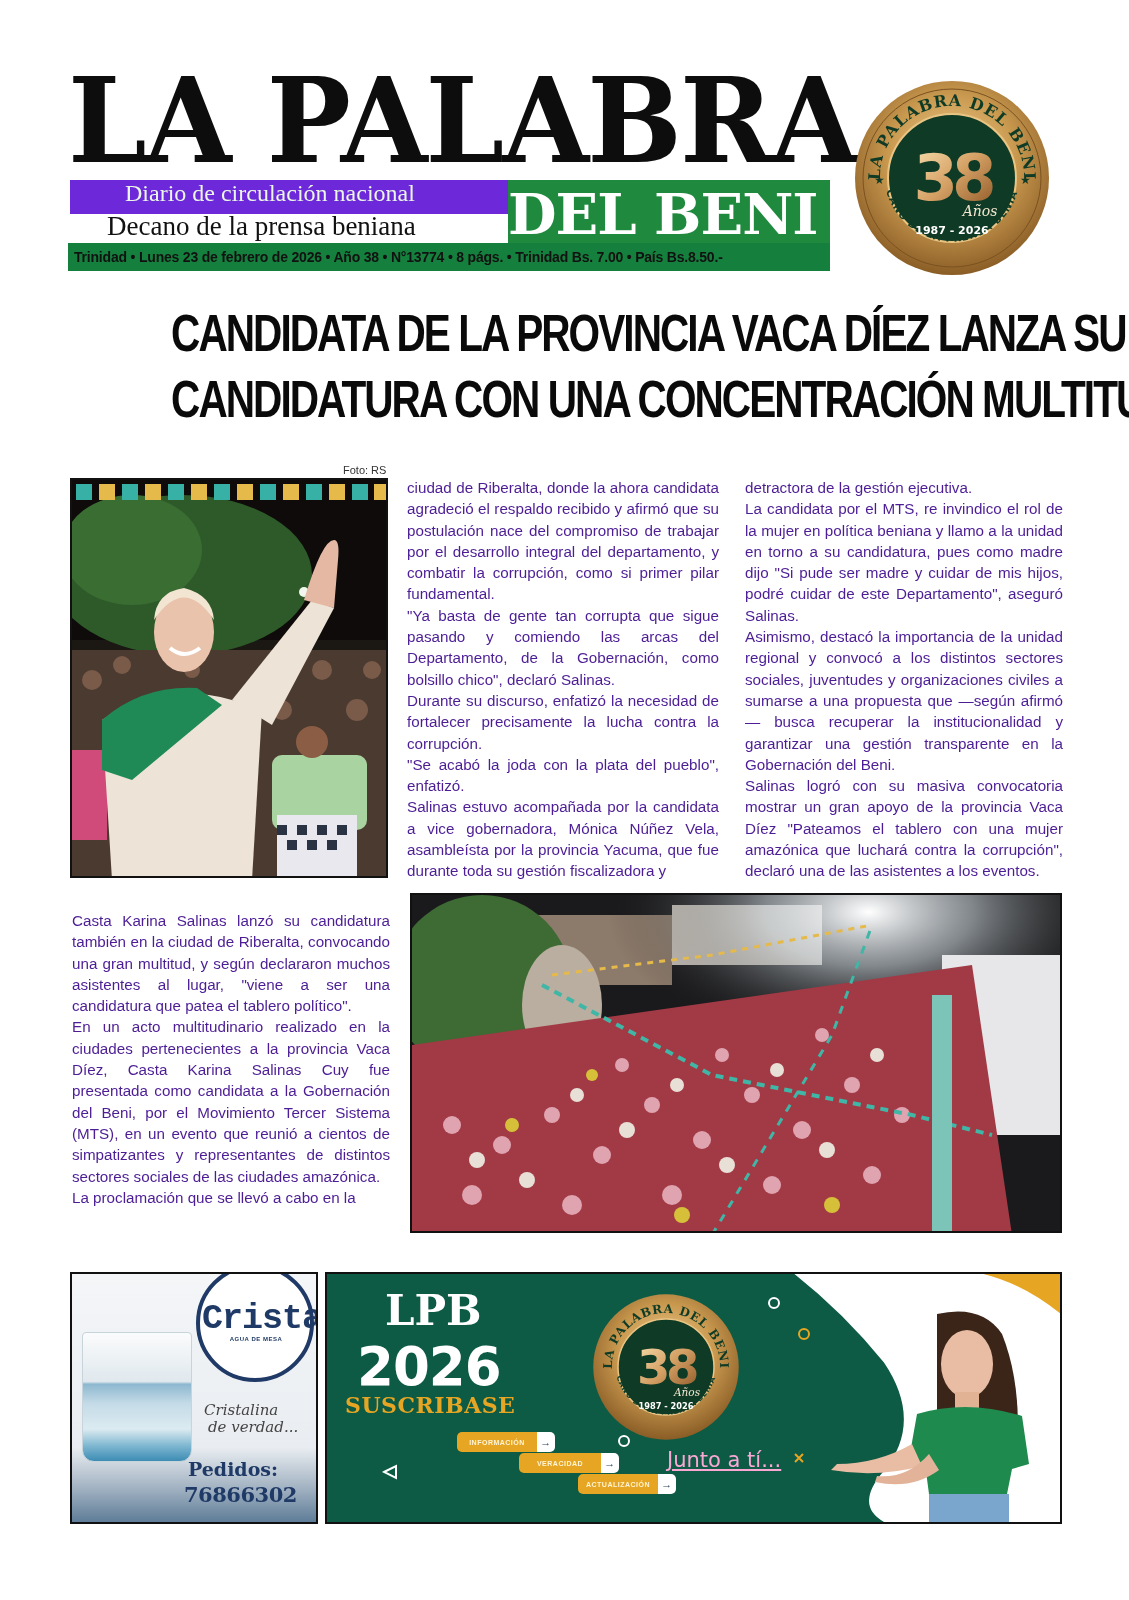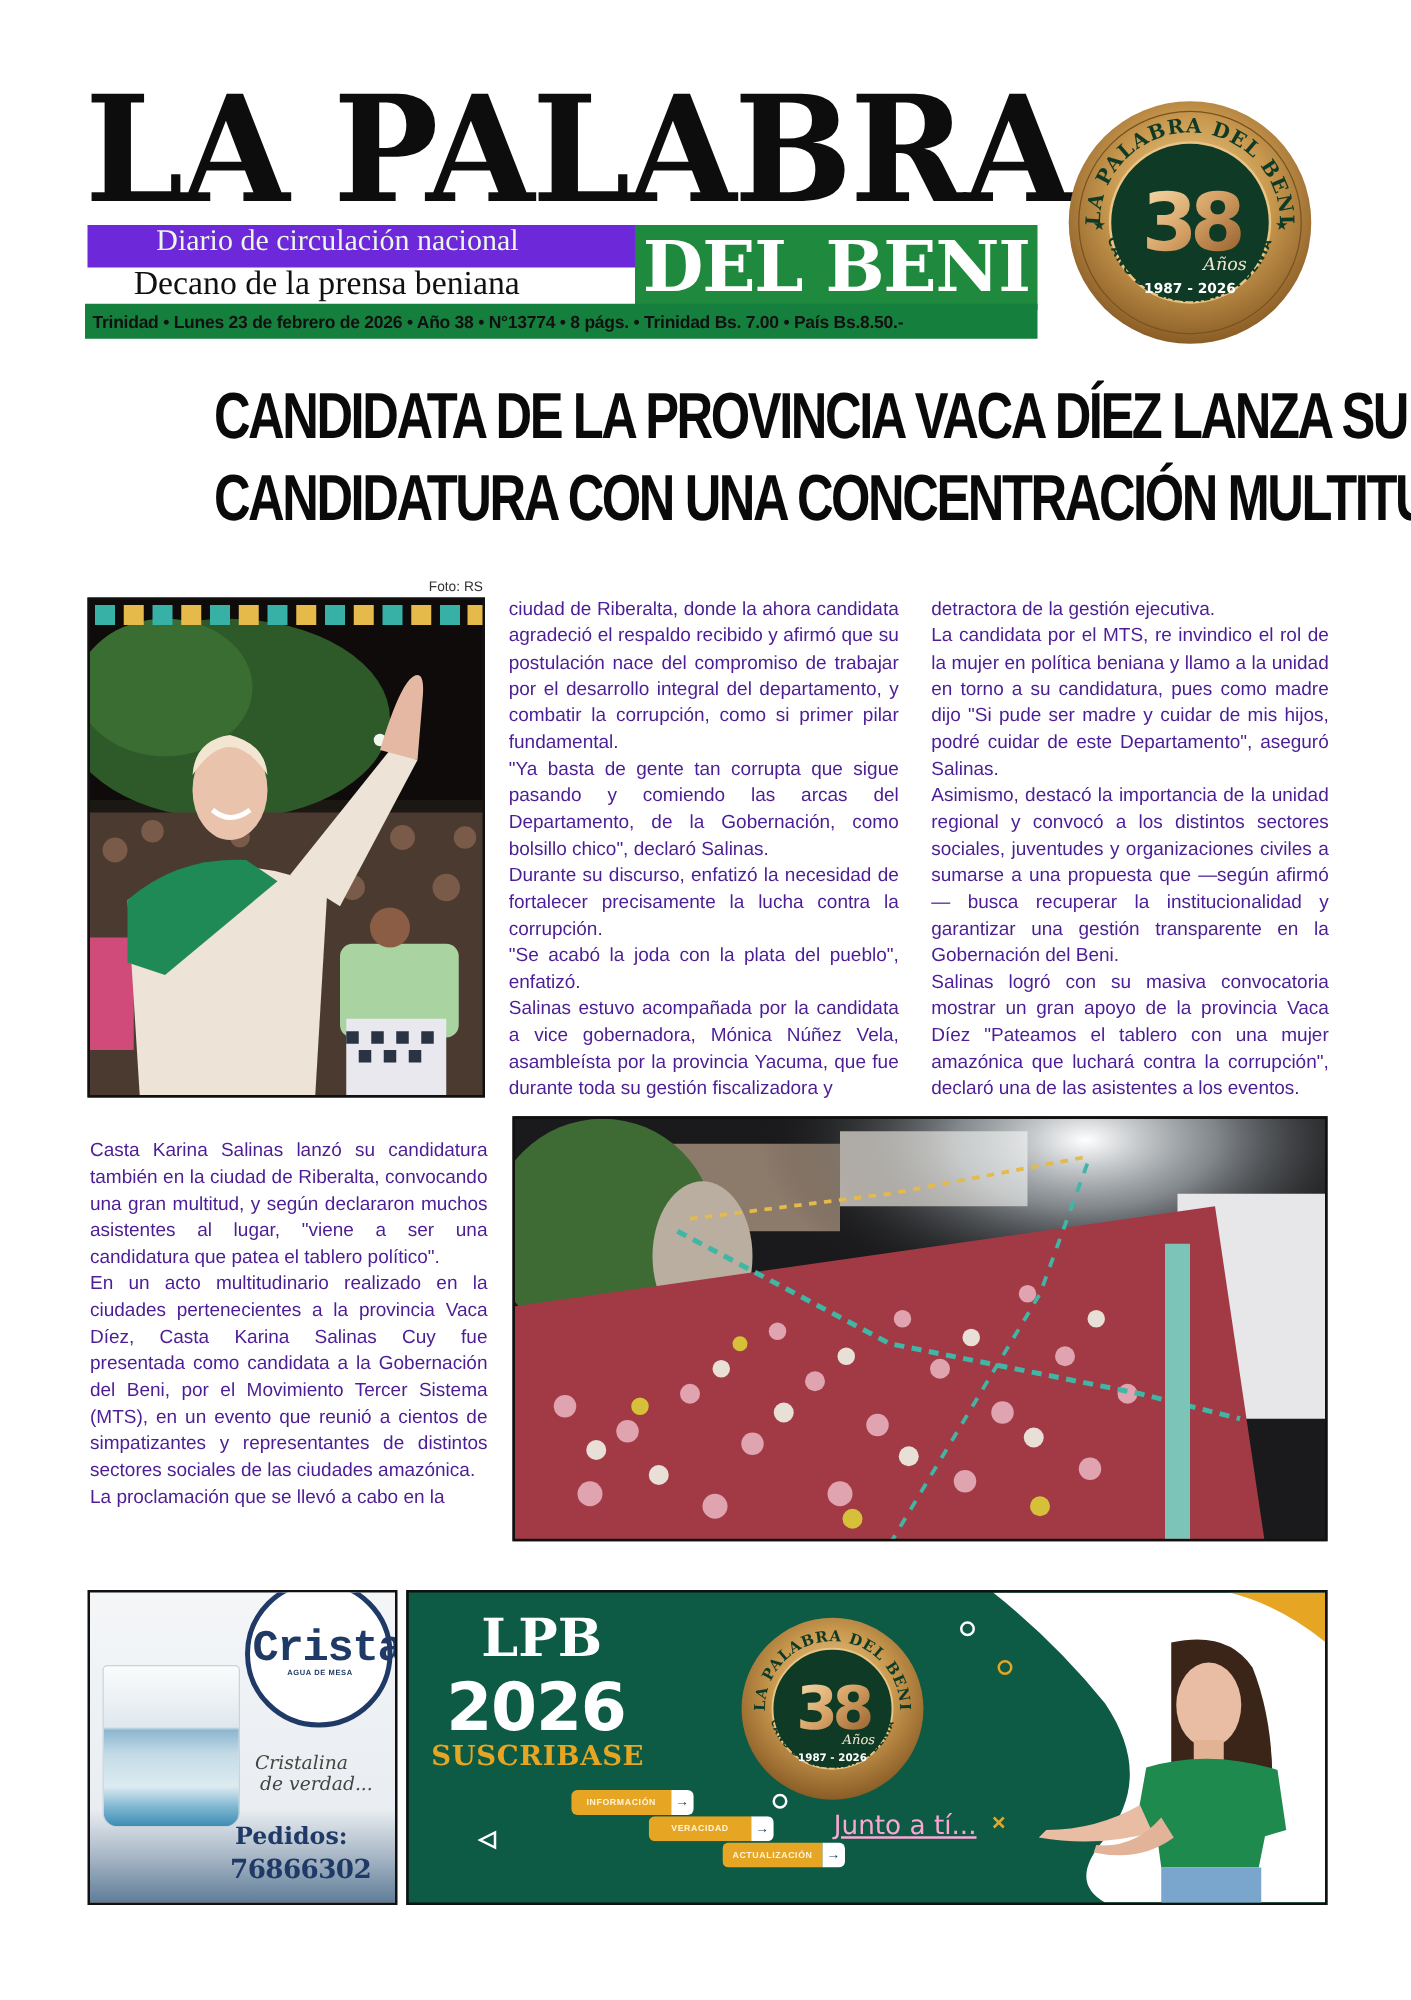--- a/index.html
+++ b/index.html
@@ -21,21 +21,21 @@
   }
   .tagline-2 {
     position: absolute; left: 107px; top: 207px; height: 38px;
     font-family: "Liberation Serif", serif; font-size: 27px; line-height: 38px; color: #111;
     white-space: nowrap;
   }
   .delbeni-box {
     position: absolute; left: 508px; top: 180px; width: 322px; height: 68px;
     background: #1f8a3d; color: #fff;
     font-family: "DejaVu Serif", serif; font-weight: bold; font-size: 56px;
-    line-height: 68px; text-align: center; letter-spacing: -1px; white-space: nowrap;
+    line-height: 68px; text-align: left; letter-spacing: -1px; white-space: nowrap;
   }
   .dateline {
     position: absolute; left: 68px; top: 243px; width: 762px; height: 28px;
     background: #15803d; color: #111;
     font-family: "Liberation Sans", sans-serif; font-weight: bold; font-size: 14px;
     line-height: 28px; padding-left: 6px; white-space: nowrap;
     letter-spacing: -0.2px;
   }
 
   

